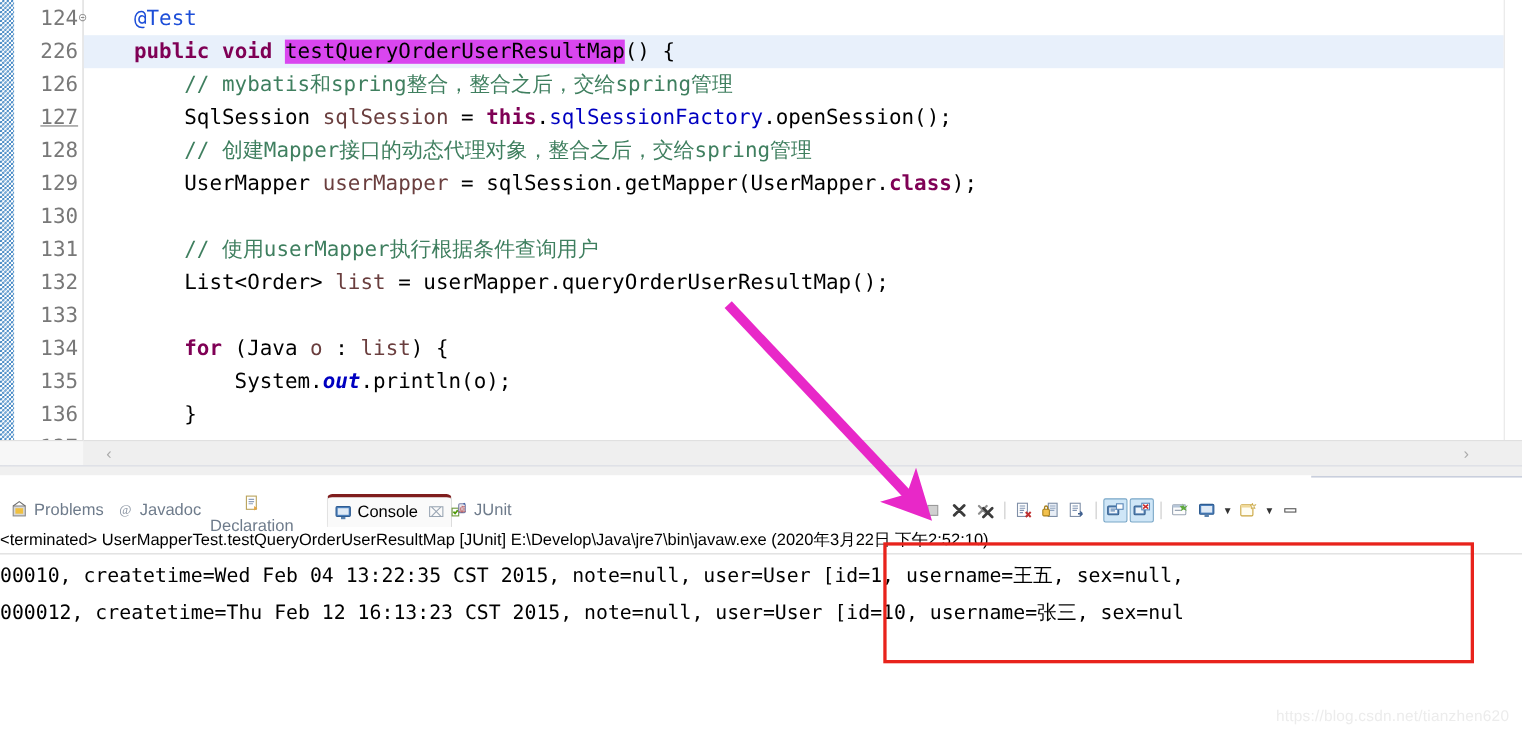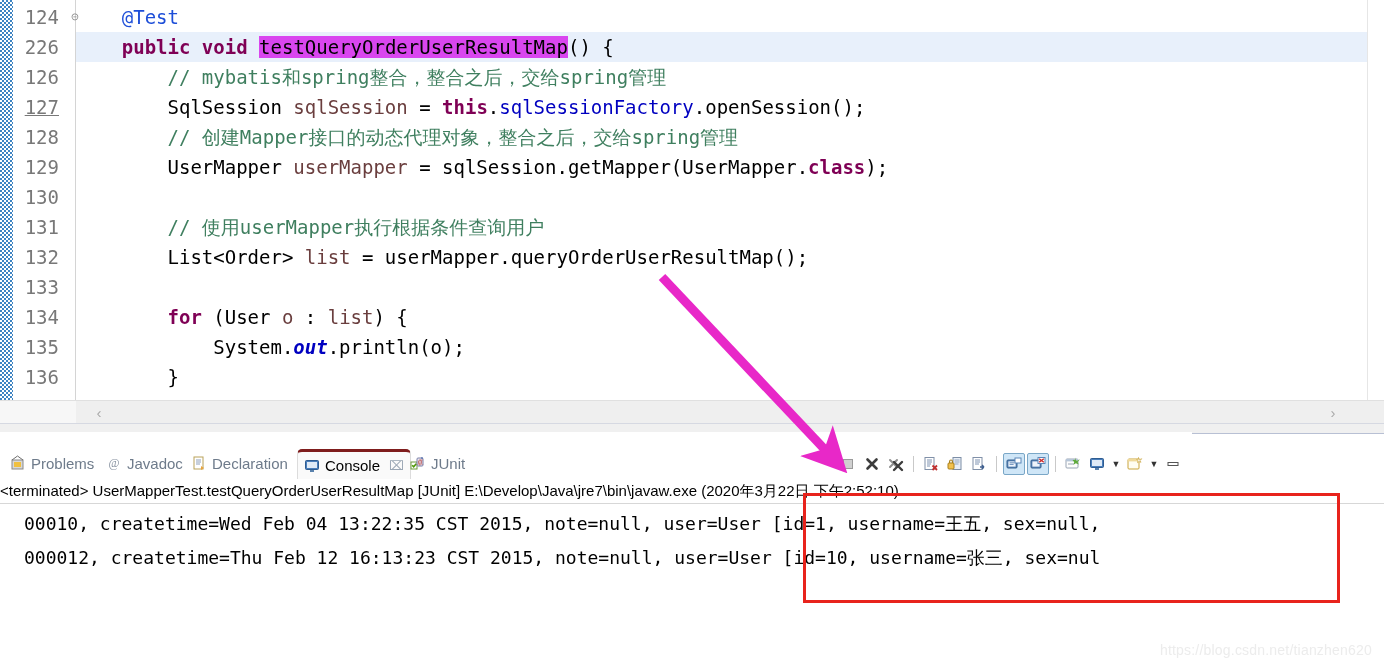--- a/index.html
+++ b/index.html
@@ -41,21 +41,21 @@
   #line-gutter {
     position: absolute;
     left: 13px; top: 0;
     width: 62px;
     height: 423px;
     background: #ffffff;
     border-right: 1px solid #d4d4d4;
   }
   .lnum {
     position: absolute;
-    right: 16px;
+    right: 4px;
     width: 54px;
     text-align: right;
     font-family: "DejaVu Sans Mono", "Liberation Mono", monospace;
     font-size: 19px;
     color: #787878;
     line-height: 30px;
     height: 30px;
   }
   .fold {
     position: absolute;
@@ -250,21 +250,20 @@
     height: 110px;
     overflow: hidden;
   }
   .oline {
     height: 34px;
     line-height: 34px;
     white-space: pre;
     font-family: "DejaVu Sans Mono", "Liberation Mono", monospace;
     font-size: 18px;
     color: #000000;
-    padding-left: 24px;
   }
 
   
   #red-box {
     position: absolute;
     left: 803px; top: 493px;
     width: 537px;
     height: 110px;
     border: 3px solid #e8231c;
     box-sizing: border-box;
@@ -318,21 +317,21 @@
       <div class="cline" style="top: 2px;"><span class="ann">    @Test</span></div>
       <div class="cline hl" style="top: 32px;"><span class="typ">    </span><span class="kw">public</span><span class="typ"> </span><span class="kw">void</span><span class="typ"> </span><span class="selhl">testQueryOrderUserResultMap</span><span class="typ">() {</span></div>
       <div class="cline" style="top: 62px;"><span class="cmt">        // mybatis和spring整合，整合之后，交给spring管理</span></div>
       <div class="cline" style="top: 92px;"><span class="typ">        SqlSession </span><span class="lvar">sqlSession</span><span class="typ"> = </span><span class="kw">this</span><span class="typ">.</span><span class="fld">sqlSessionFactory</span><span class="typ">.openSession();</span></div>
       <div class="cline" style="top: 122px;"><span class="cmt">        // 创建Mapper接口的动态代理对象，整合之后，交给spring管理</span></div>
       <div class="cline" style="top: 152px;"><span class="typ">        UserMapper </span><span class="lvar">userMapper</span><span class="typ"> = sqlSession.getMapper(UserMapper.</span><span class="kw">class</span><span class="typ">);</span></div>
       <div class="cline" style="top: 182px;"><span class="typ"></span></div>
       <div class="cline" style="top: 212px;"><span class="cmt">        // 使用userMapper执行根据条件查询用户</span></div>
       <div class="cline" style="top: 242px;"><span class="typ">        List&lt;Order&gt; </span><span class="lvar">list</span><span class="typ"> = userMapper.queryOrderUserResultMap();</span></div>
       <div class="cline" style="top: 272px;"><span class="typ"></span></div>
-      <div class="cline" style="top: 302px;"><span class="typ">        </span><span class="kw">for</span><span class="typ"> (User </span><span class="lvar">o</span><span class="typ"> : </span><span class="lvar">list</span><span class="typ">) {</span></div>
+      <div class="cline" style="top: 302px;"><span class="typ">        </span><span class="kw">for</span><span class="typ"> (Java </span><span class="lvar">o</span><span class="typ"> : </span><span class="lvar">list</span><span class="typ">) {</span></div>
       <div class="cline" style="top: 332px;"><span class="typ">            System.</span><span class="sfld">out</span><span class="typ">.println(o);</span></div>
       <div class="cline" style="top: 362px;"><span class="typ">        }</span></div>
       <div class="cline" style="top: 392px;"><span class="typ"></span></div>
     </div>
 
   <div id="ed-vscroll">
     <div class="thumb"></div>
   </div>
 
   <div id="ed-corner"></div>
@@ -355,21 +354,21 @@
             <path d="M2 5 L7.5 1 L13 5" fill="none" stroke="#6f6f6f"></path>
           </svg></span>
         <span>Problems</span>
       </div>
       <div class="vtab" style="left: 100px;">
         <span class="tabicon"><svg viewBox="0 0 16 16" width="16" height="16">
             <text x="8" y="12" font-size="12" text-anchor="middle" fill="#8b95a3" font-family="Liberation Serif, serif">@</text>
           </svg></span>
         <span>Javadoc</span>
       </div>
-      <div class="vtab" style="left: 185px;">
+      <div class="vtab" style="left: 185px; flex-direction: column;">
         <span class="tabicon"><svg viewBox="0 0 16 16" width="16" height="16">
             <rect x="3" y="2" width="9" height="12" fill="#fff" stroke="#b9a25a"></rect>
             <path d="M5 5h5M5 7h5M5 9h4" stroke="#8fa0bb" stroke-width="1"></path>
             <path d="M10 11l3 2-3 2z" fill="#e8a33d"></path>
           </svg></span>
         <span>Declaration</span>
       </div>
       <div class="vtab active" style="left: 297px;">
         <span class="tabicon"><svg viewBox="0 0 16 16" width="16" height="16">
             <rect x="1.5" y="2.5" width="13" height="9" rx="1" fill="#4a7ebb" stroke="#2e5c91"></rect>

